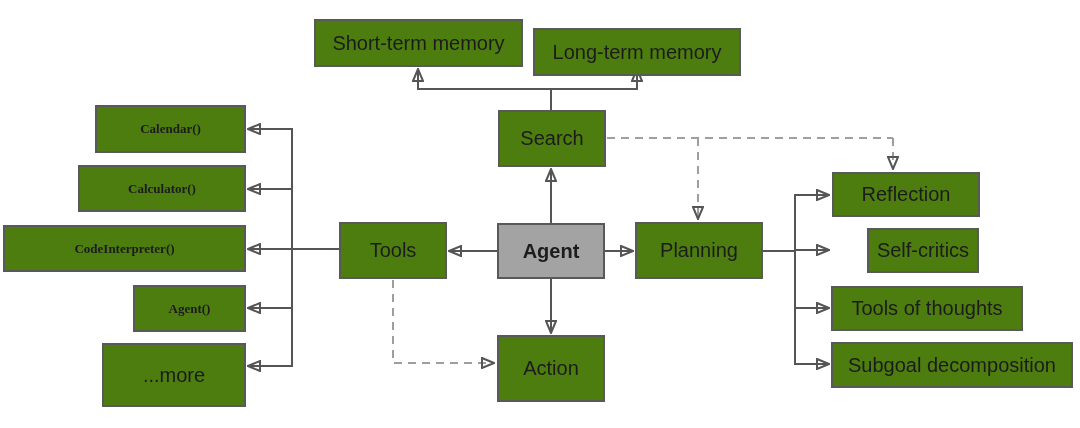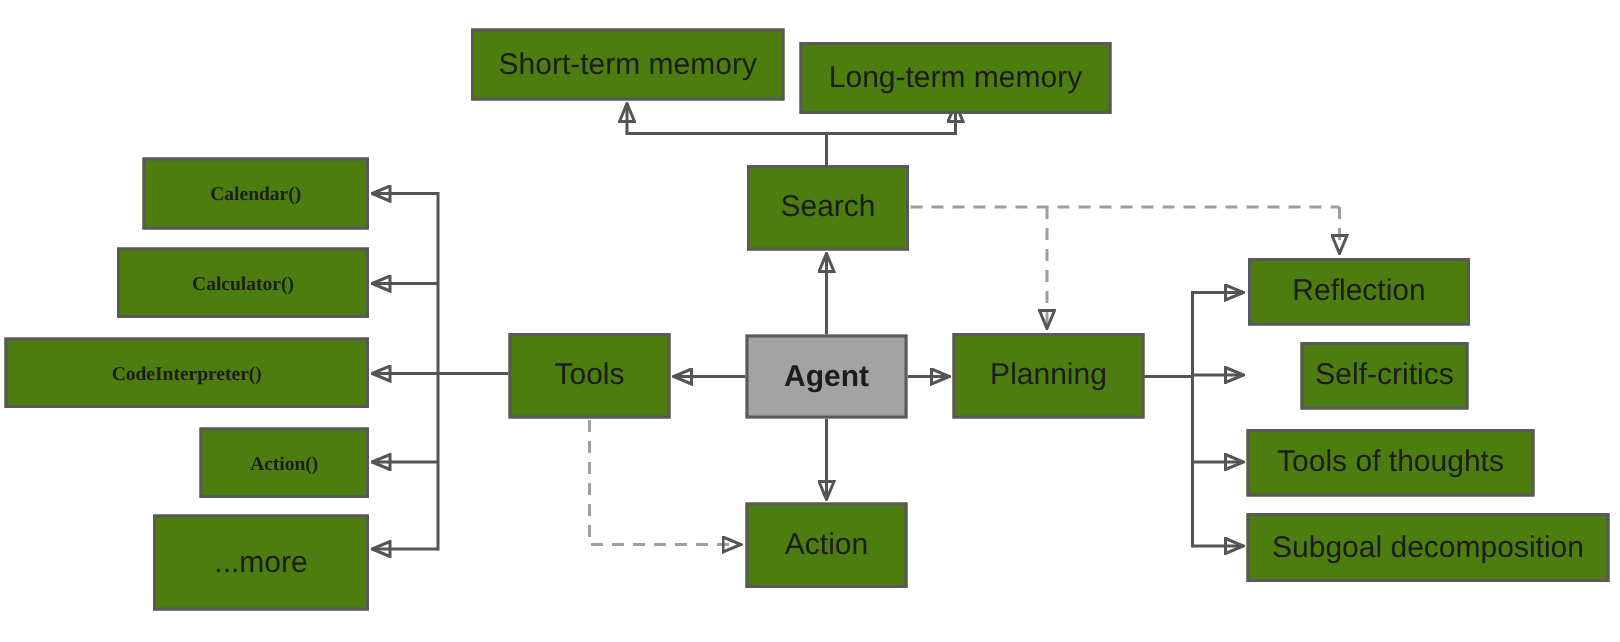--- a/index.html
+++ b/index.html
@@ -27,21 +27,21 @@
   .node.mono{
     font-family:Liberation Serif, serif;
     font-weight:bold;font-size:13px;
   }
   #n-stm{left:314px;top:19px;width:209px;height:48px}
   #n-ltm{left:533px;top:28px;width:208px;height:48px}
   #n-mem{left:498px;top:110px;width:108px;height:57px}
   #n-agent{left:497px;top:223px;width:108px;height:56px}
   #n-tools{left:339px;top:222px;width:108px;height:57px}
   #n-plan{left:635px;top:222px;width:128px;height:57px}
-  #n-action{left:497px;top:335px;width:108px;height:57px}
+  #n-action{left:497px;top:335px;width:108px;height:67px}
   #n-cal{left:95px;top:105px;width:151px;height:48px}
   #n-calc{left:78px;top:165px;width:168px;height:47px}
   #n-code{left:3px;top:225px;width:243px;height:47px}
   #n-search{left:133px;top:285px;width:113px;height:47px}
   #n-more{left:102px;top:343px;width:144px;height:64px}
   #n-refl{left:832px;top:172px;width:148px;height:45px}
   #n-self{left:867px;top:228px;width:112px;height:45px}
   #n-chain{left:831px;top:286px;width:192px;height:45px}
   #n-sub{left:831px;top:342px;width:242px;height:46px}
 </style>
@@ -117,21 +117,21 @@
   <div class="node mono" id="n-cal">
     <span>Calendar()</span>
   </div>
   <div class="node mono" id="n-calc">
     <span>Calculator()</span>
   </div>
   <div class="node mono" id="n-code">
     <span>CodeInterpreter()</span>
   </div>
   <div class="node mono" id="n-search">
-    <span>Action()</span>
+    <span>Agent()</span>
   </div>
   <div class="node" id="n-more">
     <span>...more</span>
   </div>
 
   <div class="node" id="n-refl">
     <span>Reflection</span>
   </div>
   <div class="node" id="n-self">
     <span>Self-critics</span>

